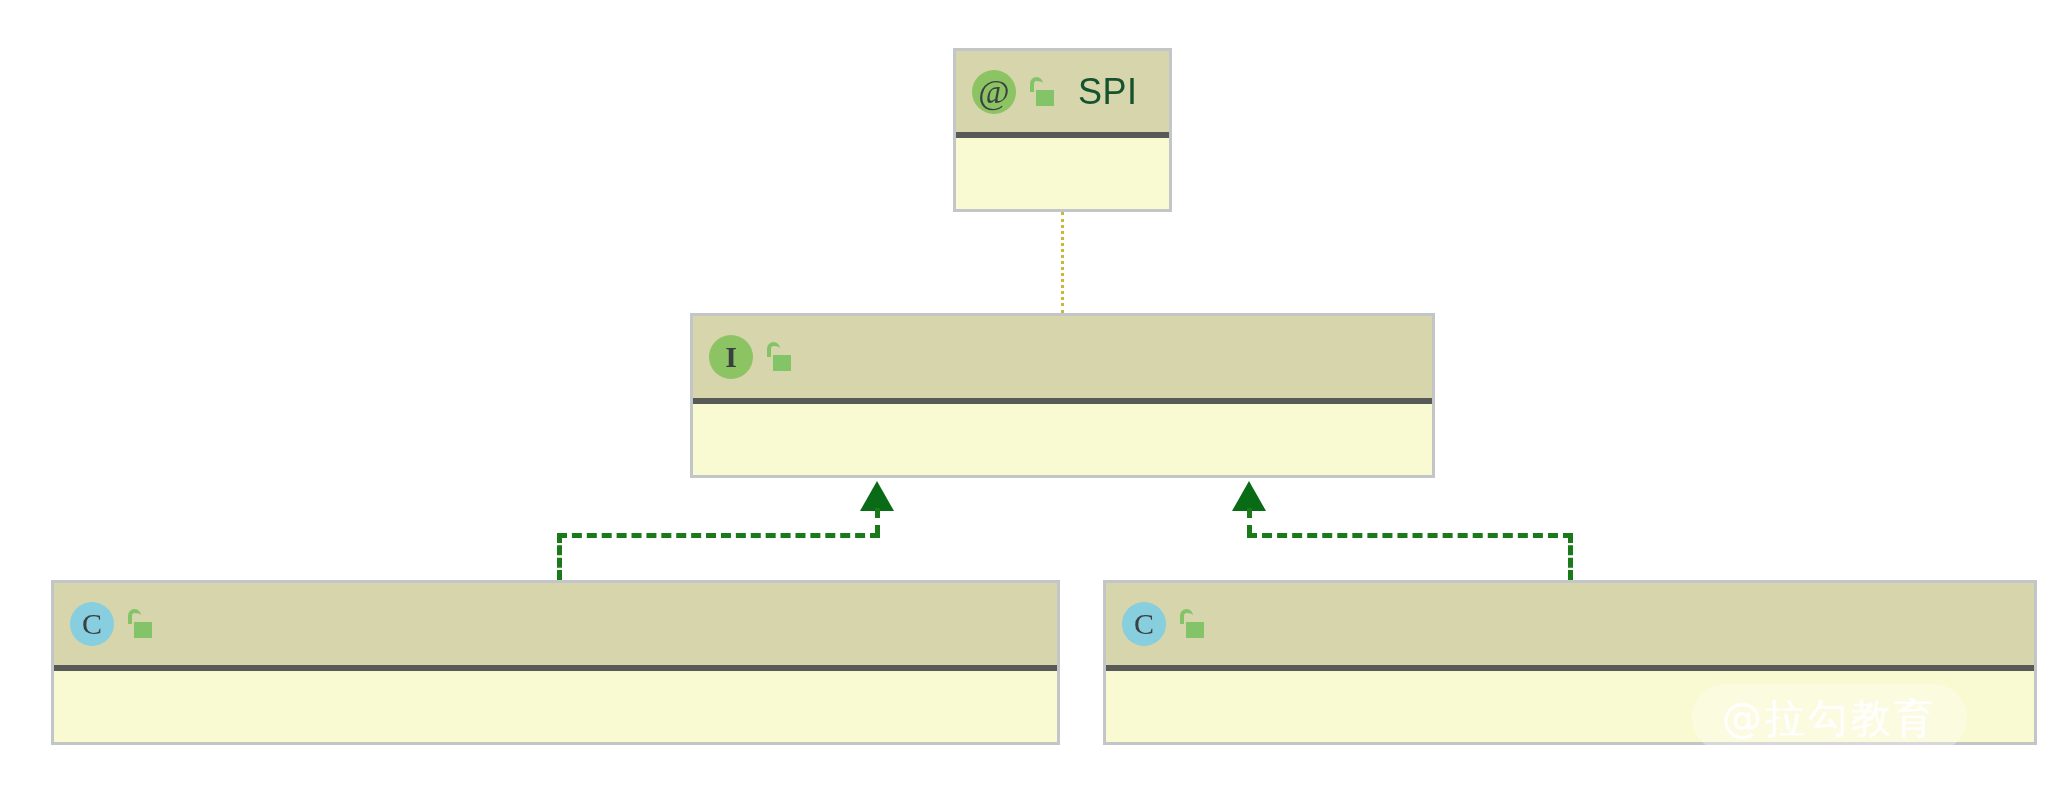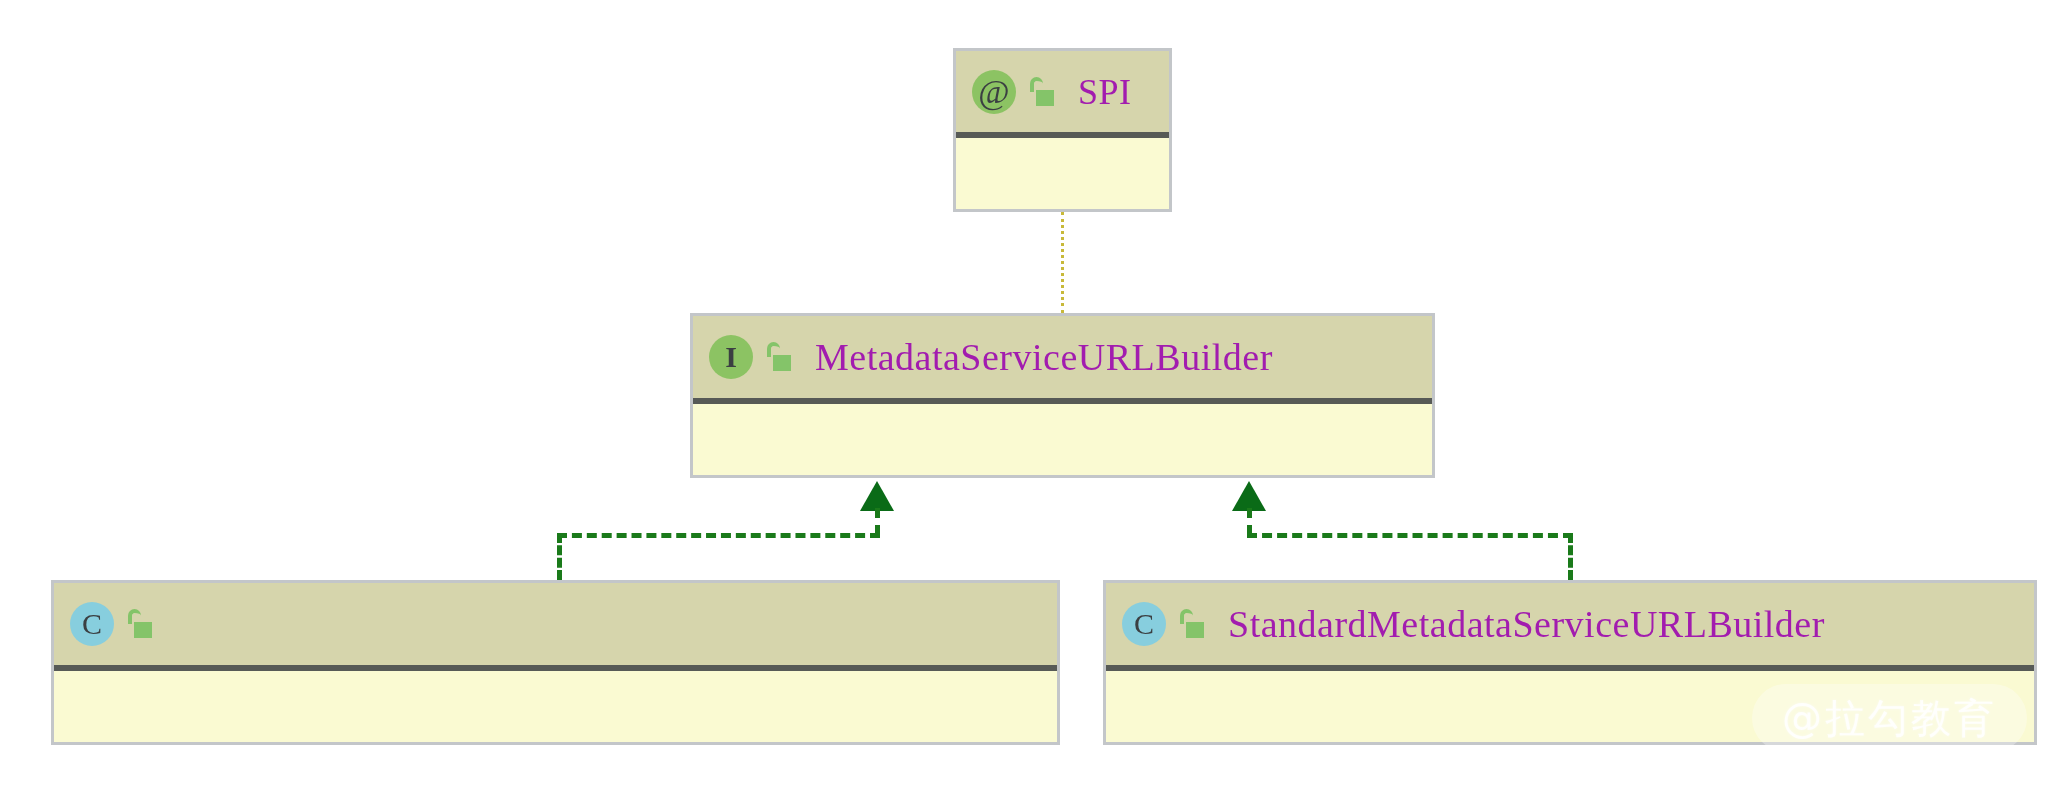--- a/index.html
+++ b/index.html
@@ -95,22 +95,22 @@
   .lock-icon .body {
     position: absolute;
     left: 8px;
     bottom: 1px;
     width: 18px;
     height: 16px;
     background: #84c469;
   }
 
   .node-title {
-    font-family: Liberation Serif, serif;
-    color: #a21caf;
+    font-family: Liberation Sans, sans-serif;
+    color: #14532d;
     white-space: nowrap;
     letter-spacing: 0.5px;
   }
 
   
   .conn {
     position: absolute;
   }
   .dotted-v {
     border-left: 3px dotted #c8b93a;
@@ -165,21 +165,20 @@
 
   <div class="conn dotted-v" style="left:1061px; top:212px; height:101px;"></div>
 
   <div class="uml-node" style="left:690px; top:313px; width:745px; height:165px;">
     <div class="uml-header" style="height:88px; padding-left:16px;">
       <span class="node-icon icon-interface">I</span>
       <span class="lock-icon">
         <span class="shackle"></span>
           <span class="body"></span>
       </span>
-      <span class="node-title" style="font-size:38px; margin-left:24px;">MetadataServiceURLBuilder</span>
     </div>
     <div class="uml-body"></div>
   </div>
 
   <div class="arrow-up" style="left:860px; top:481px;"></div>
   <div class="conn dash-v" style="left:875px; top:508px; height:27px;"></div>
   <div class="conn dash-h" style="left:557px; top:533px; width:323px;"></div>
   <div class="conn dash-v" style="left:557px; top:533px; height:47px;"></div>
 
   <div class="arrow-up" style="left:1232px; top:481px;"></div>
@@ -198,20 +197,19 @@
     <div class="uml-body"></div>
   </div>
 
   <div class="uml-node" style="left:1103px; top:580px; width:934px; height:165px;">
     <div class="uml-header" style="height:88px; padding-left:16px;">
       <span class="node-icon icon-class">C</span>
       <span class="lock-icon">
         <span class="shackle"></span>
           <span class="body"></span>
       </span>
-      <span class="node-title" style="font-size:38px; margin-left:24px;">StandardMetadataServiceURLBuilder</span>
-    </div>
-    <div class="uml-body"></div>
-  </div>
-
-  <div id="watermark" style="left:1752px; top:684px; width:275px; height:68px;">@拉勾教育</div>
+    </div>
+    <div class="uml-body"></div>
+  </div>
+
+  <div id="watermark" style="left:1692px; top:684px; width:275px; height:68px;">@拉勾教育</div>
 
 </div>
 
 </body></html>

